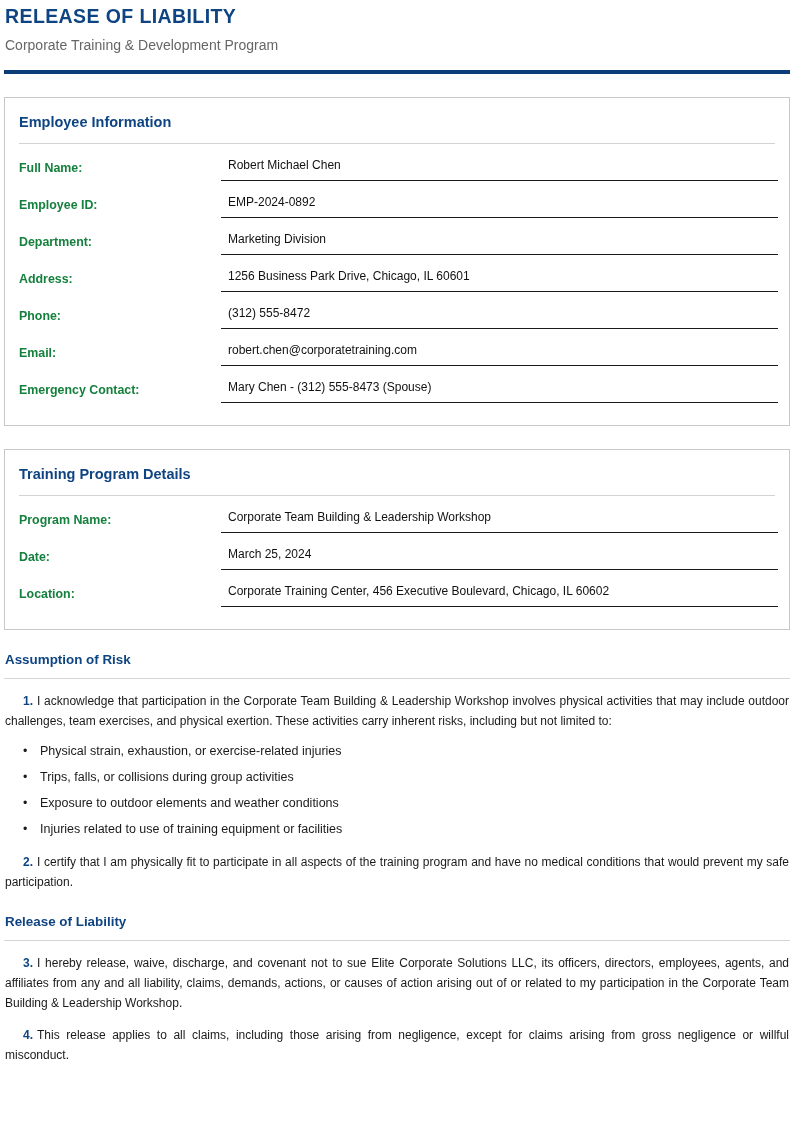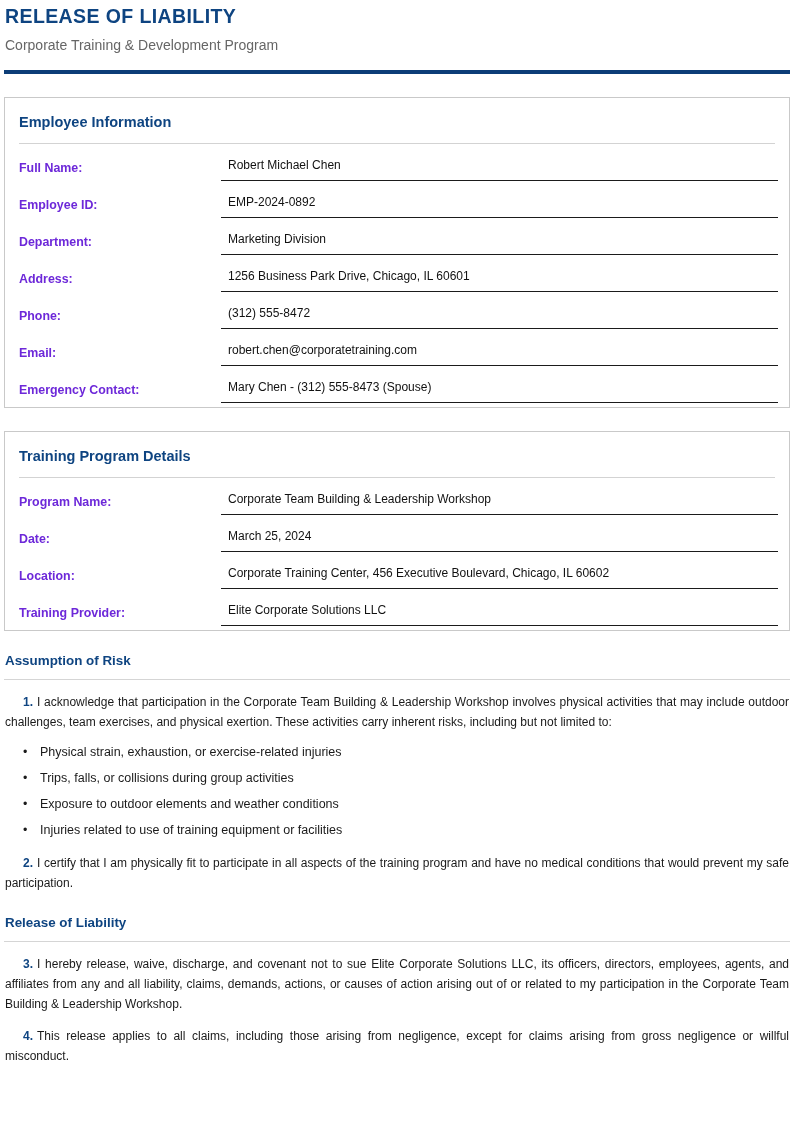--- a/index.html
+++ b/index.html
@@ -51,21 +51,21 @@
     height: 4px;
     background: #0c3d77;
     width: 100%;
   }
 
   
   .card {
     border: 1px solid #c9c9c9;
     background: #ffffff;
     margin-top: 23px;
-    padding: 12px 11px 4px 11px;
+    padding: 12px 11px 22px 11px;
   }
   .card-title {
     font-size: 14.5px;
     font-weight: bold;
     color: #0e4481;
     margin: 0;
     padding: 2px 0 0 3px;
     line-height: 20px;
   }
   .card-title-rule {
@@ -76,21 +76,21 @@
 
   .field-row {
     display: flex;
     align-items: flex-end;
     margin-top: 13px;
   }
   .field-label {
     flex: 0 0 205px;
     font-size: 12.4px;
     font-weight: bold;
-    color: #6d28d9;
+    color: #15803d;
     padding: 0 0 5px 3px;
     line-height: 16px;
     white-space: nowrap;
   }
   .field-value {
     flex: 1 1 auto;
     font-size: 12px;
     color: #111111;
     border-bottom: 1.6px solid #1b1b1b;
     padding: 0 0 6px 7px;
@@ -221,24 +221,20 @@
     <div class="field-row">
       <div class="field-label">Date:</div>
       <div class="field-value">March 25, 2024</div>
     </div>
 
     <div class="field-row">
       <div class="field-label">Location:</div>
       <div class="field-value">Corporate Training Center, 456 Executive Boulevard, Chicago, IL 60602</div>
     </div>
 
-    <div class="field-row">
-      <div class="field-label">Training Provider:</div>
-      <div class="field-value">Elite Corporate Solutions LLC</div>
-    </div>
   </div>
 
   <div class="section">
     <h3 class="section-heading">Assumption of Risk</h3>
     <div class="section-rule"></div>
 
     <p class="clause"><span class="clause-num">1.</span><span>I acknowledge that participation in the Corporate Team Building &amp; Leadership Workshop involves physical activities that may include outdoor challenges, team exercises, and physical exertion. These activities carry inherent risks, including but not limited to:</span></p>
 
     <ul class="risk-list">
       <li><span class="bullet">•</span><span>Physical strain, exhaustion, or exercise-related injuries</span></li>

